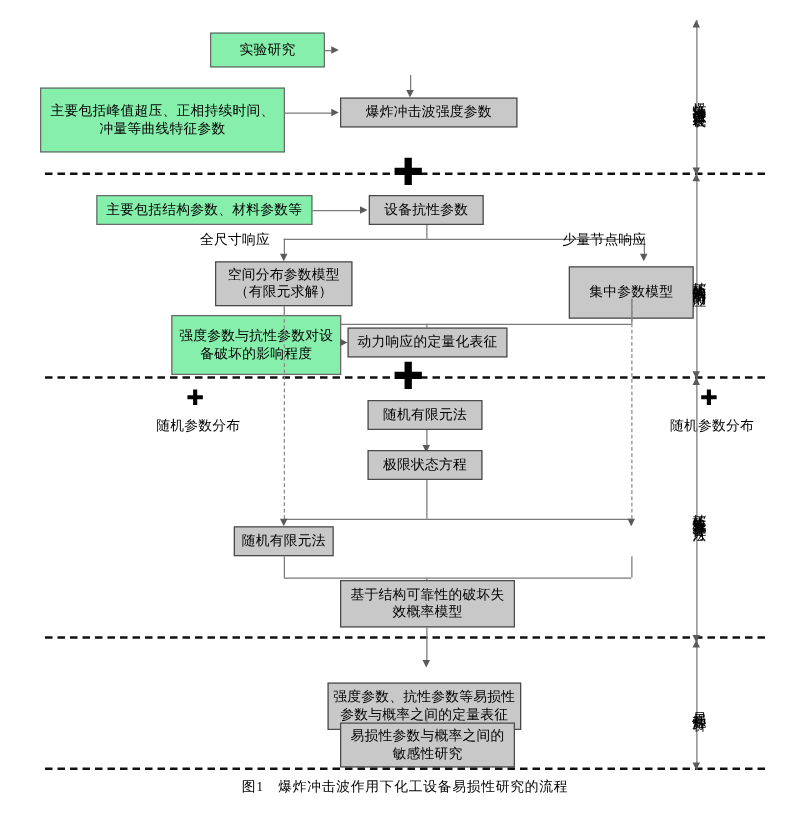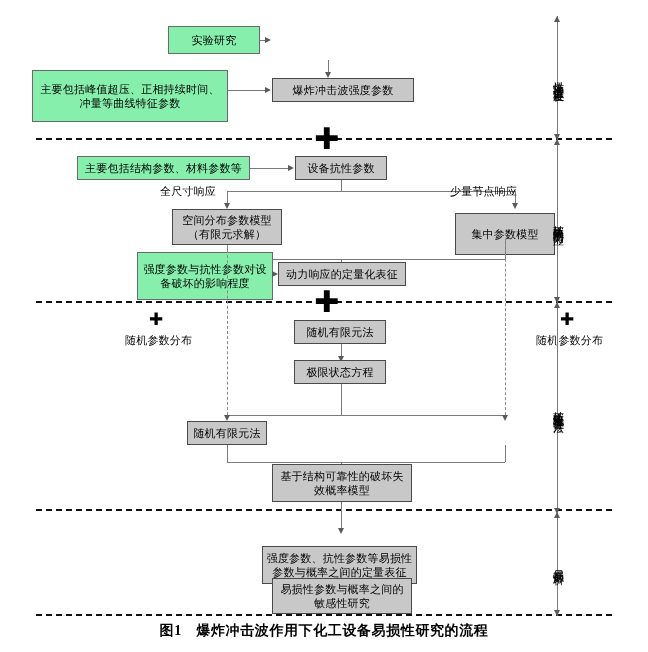--- a/index.html
+++ b/index.html
@@ -133,22 +133,22 @@
     border-bottom: 6px solid #5a5a5a;
   }
 
   
   #caption {
     position: absolute;
     left: 0;
     top: 622px;
     width: 648px;
     text-align: center;
-    font-size: 14px;
-    font-weight: bold;
+    font-size: 11px;
+    font-weight: normal;
     color: #000000;
     letter-spacing: 0.6px;
   }
 </style>
 </head>
 <body>
 
 <div id="page">
 
   <div class="box white" style="left:168px; top:26px; width:92px; height:28px;">实验研究</div>

